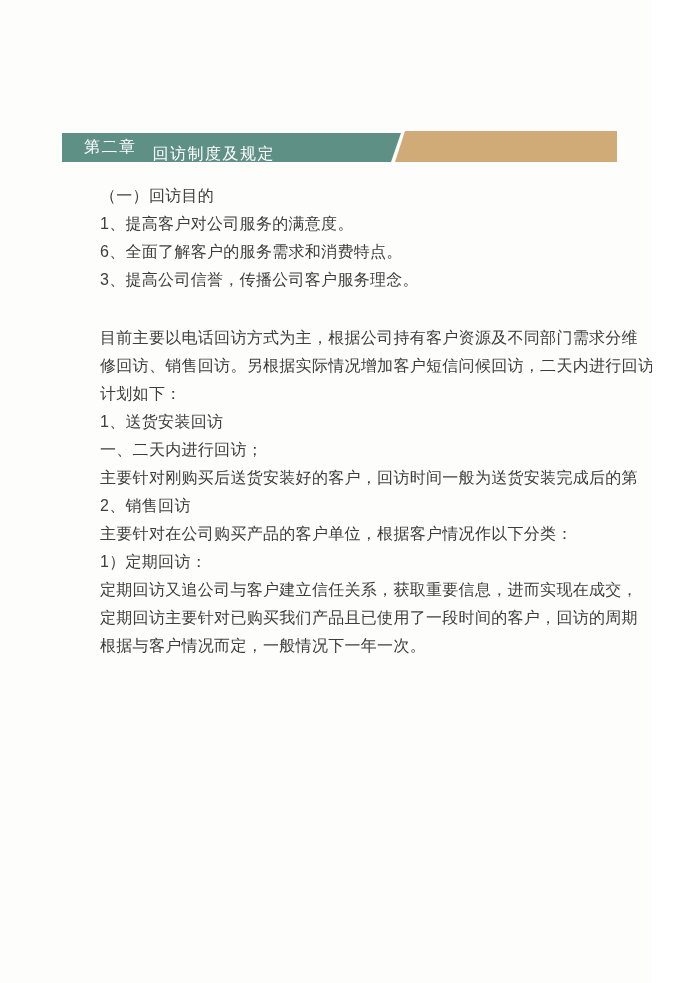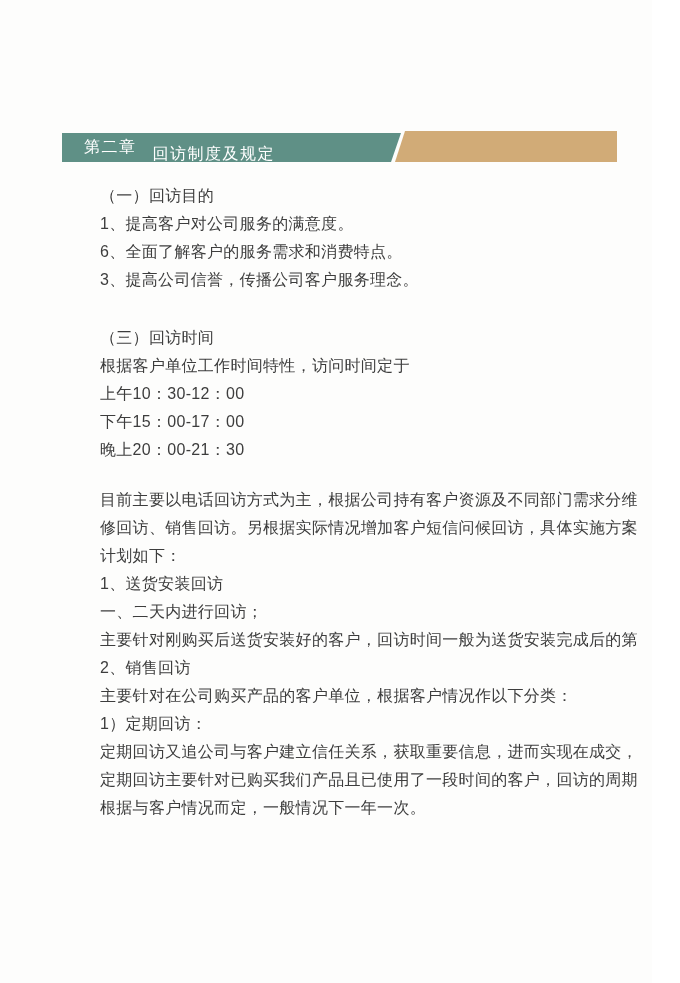--- a/index.html
+++ b/index.html
@@ -84,31 +84,24 @@
   <section class="doc-section">
     <div class="section-heading">（一）回访目的</div>
   <div class="doc-line">1、提高客户对公司服务的满意度。</div>
         <div class="doc-line">6、全面了解客户的服务需求和消费特点。</div>
         <div class="doc-line">3、提高公司信誉，传播公司客户服务理念。</div>
       </section>
 
   <section class="doc-section">
       </section>
 
-  <section class="doc-section">
-    <div class="section-heading">（三）回访时间</div>
-  <div class="doc-line">根据客户单位工作时间特性，访问时间定于</div>
-        <div class="doc-line">上午10：30-12：00</div>
-        <div class="doc-line">下午15：00-17：00</div>
-        <div class="doc-line">晚上20：00-21：30</div>
-      </section>
 
   <section class="doc-section">
   <div class="doc-line">目前主要以电话回访方式为主，根据公司持有客户资源及不同部门需求分维</div>
-        <div class="doc-line">修回访、销售回访。另根据实际情况增加客户短信问候回访，具体实施方案</div>
+        <div class="doc-line">修回访、销售回访。另根据实际情况增加客户短信问候回访，二天内进行回访</div>
         <div class="doc-line">计划如下：</div>
         <div class="doc-line">1、送货安装回访</div>
         <div class="doc-line">一、二天内进行回访；</div>
         <div class="doc-line">主要针对刚购买后送货安装好的客户，回访时间一般为送货安装完成后的第</div>
         <div class="doc-line">2、销售回访</div>
         <div class="doc-line">主要针对在公司购买产品的客户单位，根据客户情况作以下分类：</div>
         <div class="doc-line">1）定期回访：</div>
         <div class="doc-line">定期回访又追公司与客户建立信任关系，获取重要信息，进而实现在成交，</div>
         <div class="doc-line">定期回访主要针对已购买我们产品且已使用了一段时间的客户，回访的周期</div>
         <div class="doc-line">根据与客户情况而定，一般情况下一年一次。</div>

